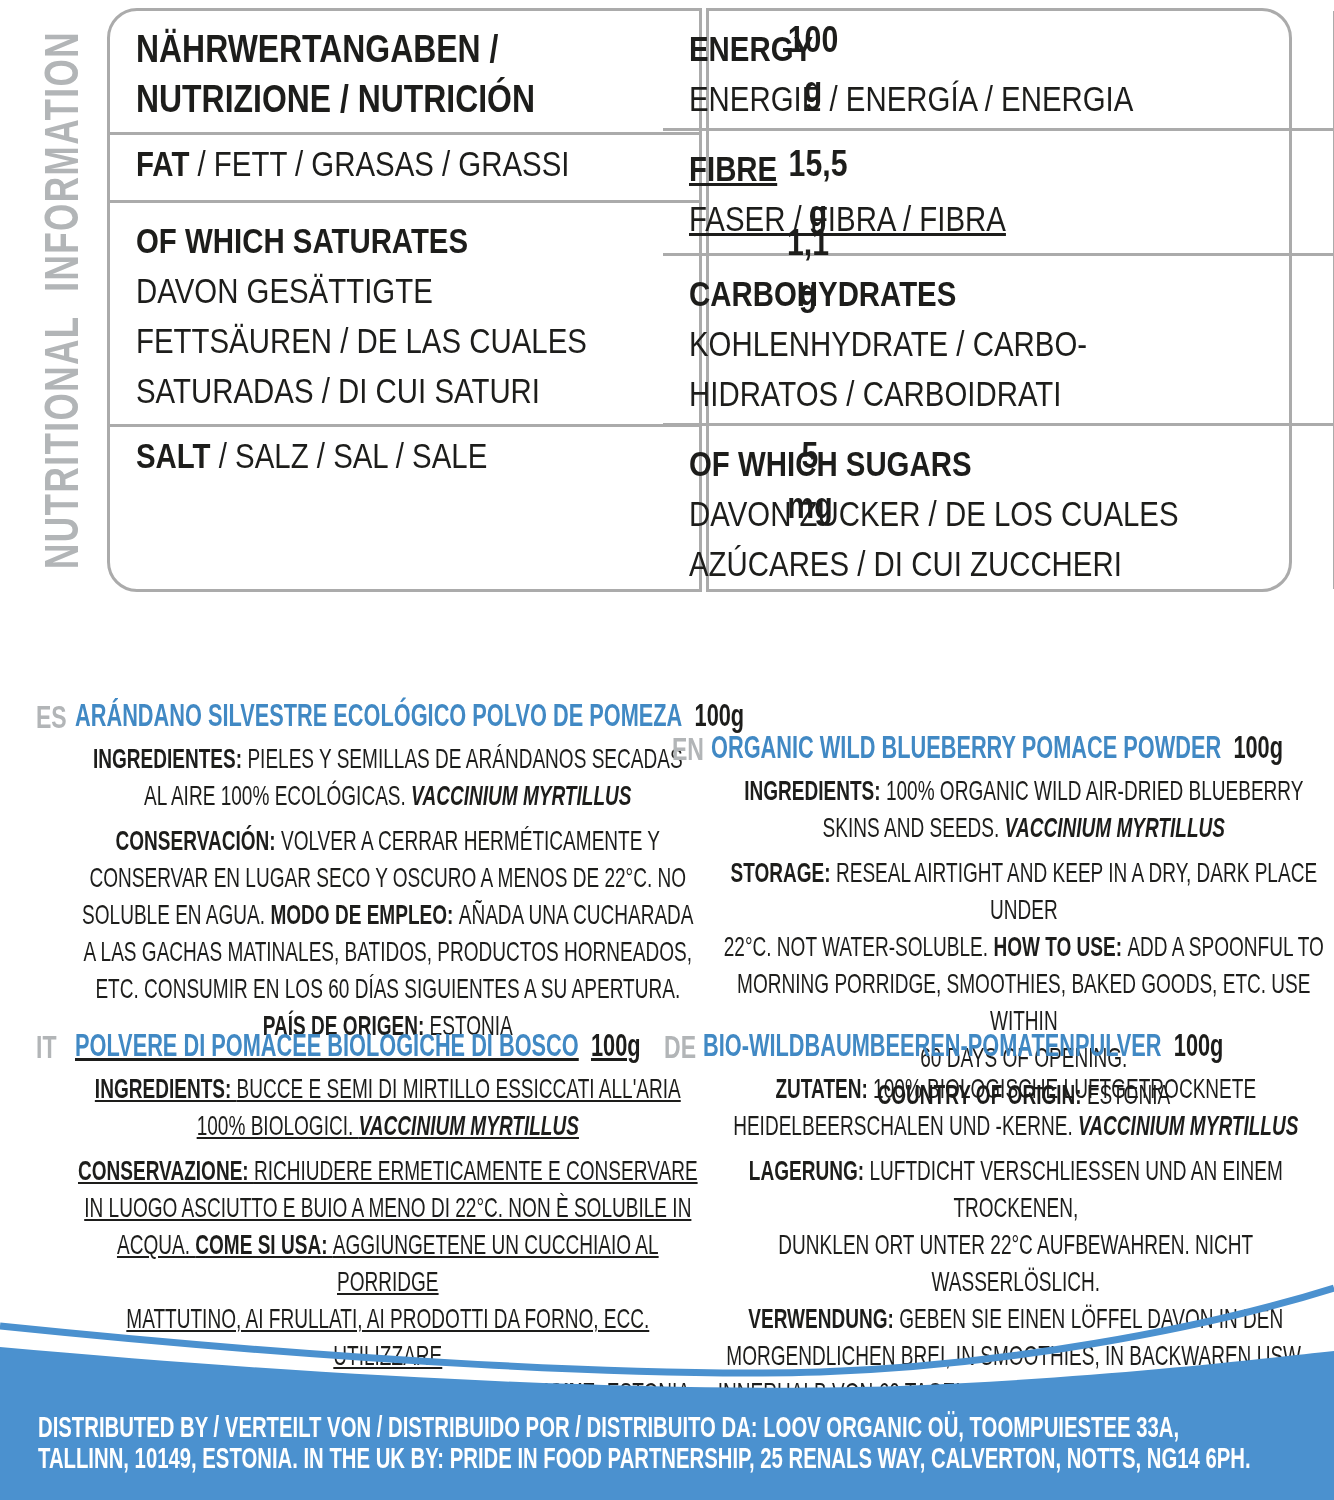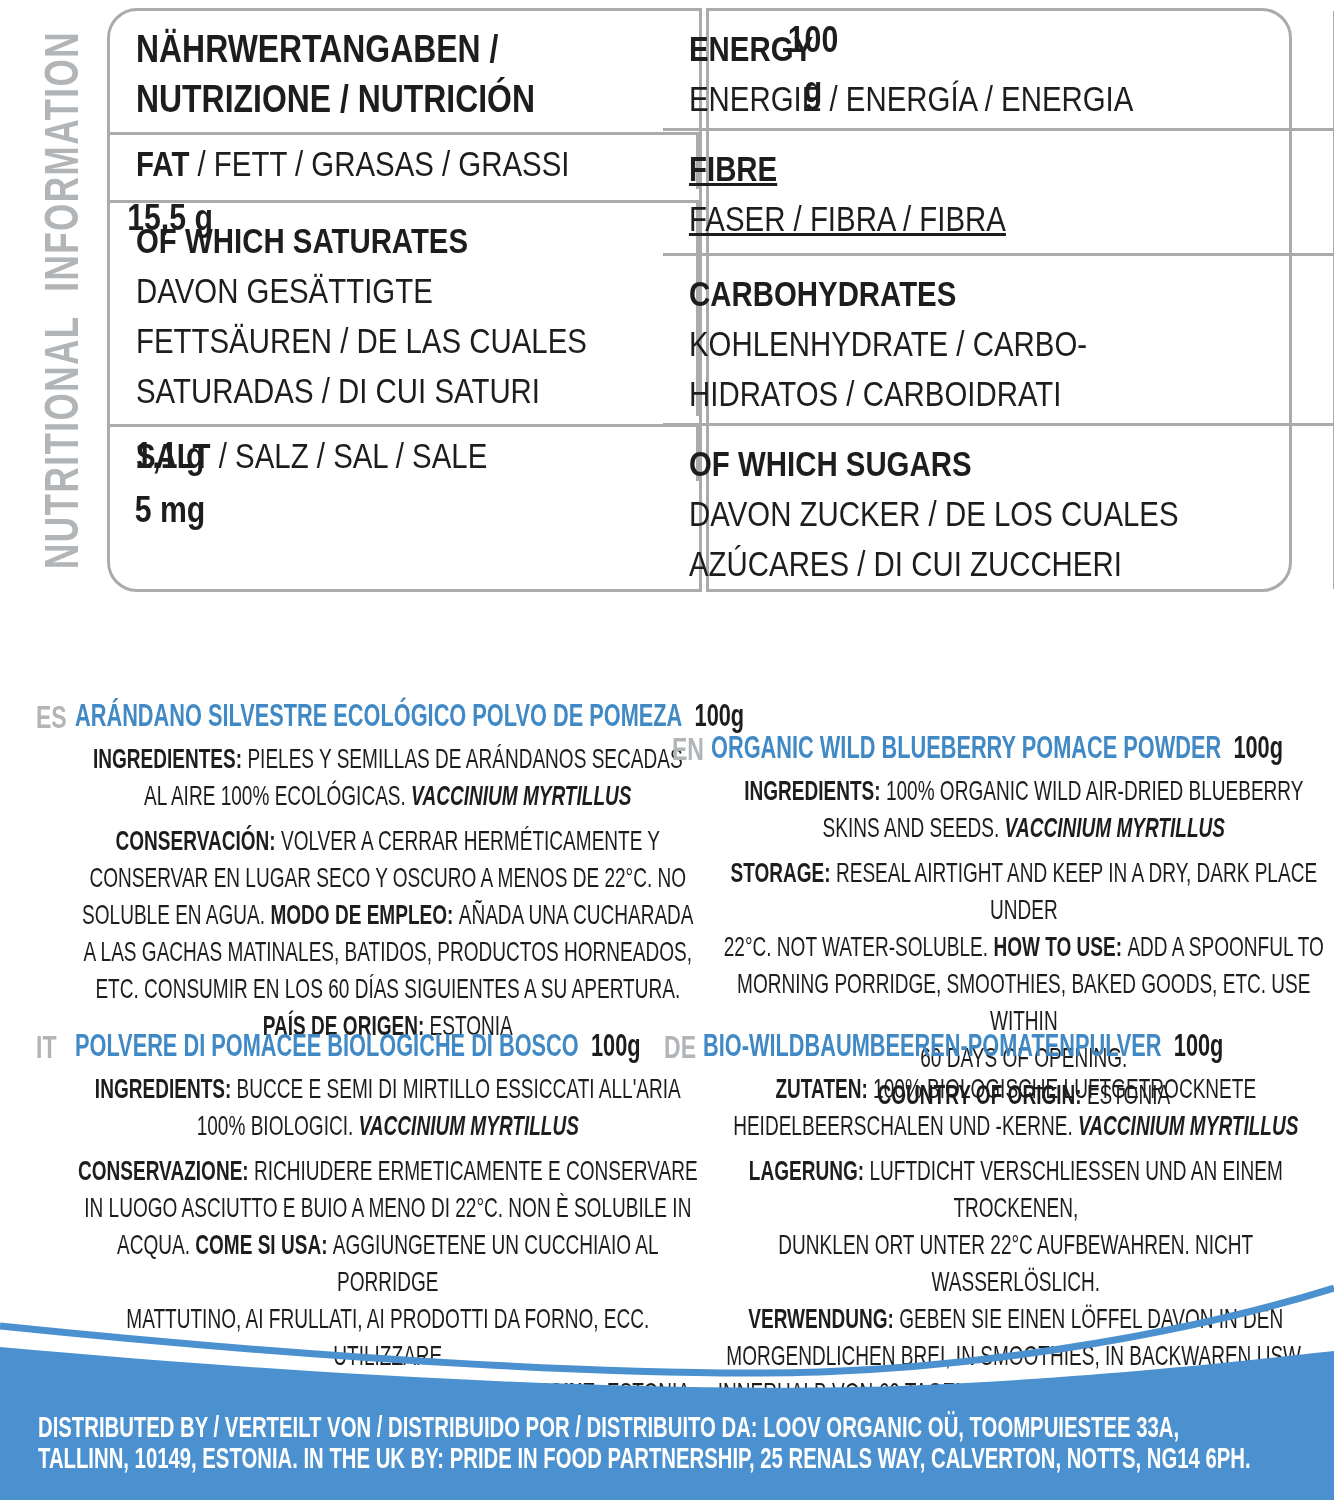--- a/index.html
+++ b/index.html
@@ -47,21 +47,21 @@
   .ntable{
     height:584px;
     border:3px solid var(--border_gray);
     display:flex;
     flex-direction:column;
     background:#fff;
   }
   .nt-left{width:595px;border-radius:30px 0 0 30px;}
   .nt-right{width:586px;border-radius:0 30px 30px 0;align-items:center;}
   .nrow{display:flex;}
-  .nrow + .nrow{border-top:3px solid var(--border_gray);flex-direction:column;}
+  .nrow + .nrow{border-top:3px solid var(--border_gray);}
   .nt-left .rh1{height:121px;}
   .nt-left .rh2{height:68px;}
   .nt-left .rh3{height:224px;}
   .nt-left .rh4{height:118px;}
   .nt-left .rh5{flex:1;}
   .nt-right .rh1{height:117px;}
   .nt-right .rh2{height:125px;text-decoration:underline;}
   .nt-right .rh3{height:170px;}
   .nt-right .rh4{flex:1;}
   .cell{height:100%;}
@@ -92,21 +92,21 @@
     white-space:pre-line;
     width:100%;
     transform:scaleX(0.84);
     transform-origin:50% 0;
   }
 
   
   .lang-block{position:absolute;}
   .lb-es{left:36px;top:698px;width:625px;}
   .lb-en{left:664px;top:730px;width:648px;margin-left:8px;}
-  .lb-it{left:36px;top:1028px;width:625px;}
+  .lb-it{left:36px;top:1028px;width:625px;text-decoration:underline;}
   .lb-de{left:664px;top:1028px;width:648px;}
   .lang-code{
     position:absolute;
     left:0;top:1px;
     font-weight:bold;
     font-size:32px;
     color:var(--label_gray);
     transform:scaleX(0.72);
     transform-origin:0 0;
   }

